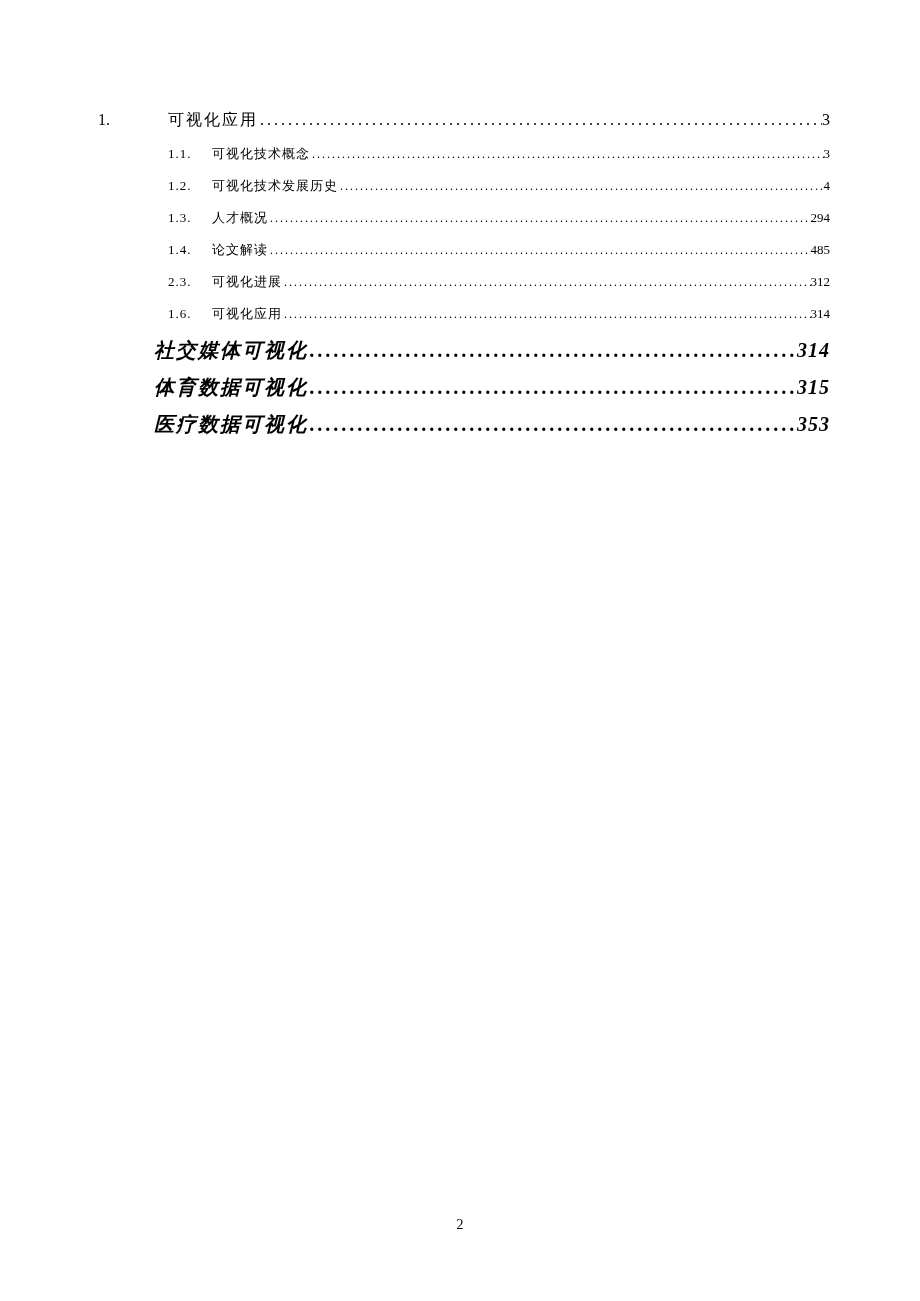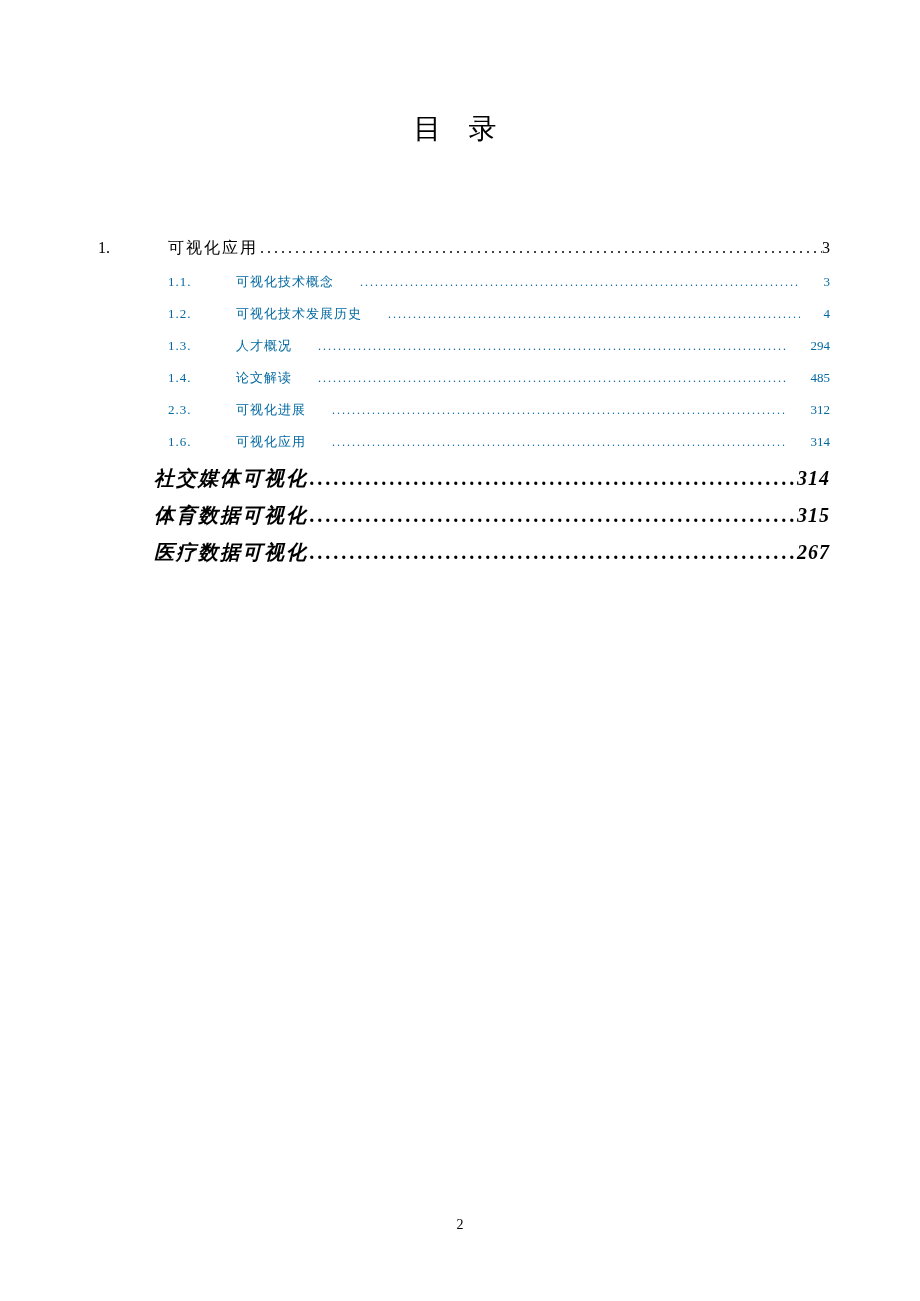--- a/index.html
+++ b/index.html
@@ -32,24 +32,23 @@
       font-size: 16px;
       margin-bottom: 14px;
     }
     .toc-level1 .chapter-num {
       width: 78px;
       flex: 0 0 78px;
       padding-left: 8px;
     }
     .toc-level2 {
       font-size: 13px;
-      color: #0369a1;
+      color: #000000;
       margin-bottom: 14px;
       padding-left: 78px;
-      gap: 24px;
     }
     .toc-level2 .sec-num {
       width: 44px;
       flex: 0 0 44px;
       letter-spacing: 1px;
     }
     .toc-level2 .label { letter-spacing: 1px; text-align: right; }
     .toc-italic {
       font-size: 20px;
       font-style: italic;
@@ -76,21 +75,20 @@
       left: 0;
       text-align: center;
       font-size: 14px;
       font-family: "Times New Roman", serif;
     }
   </style>
 </head>
 <body>
 
 <div class="page">
-  <h1 class="title">目 录</h1>
 
   <div class="toc">
 
     <div class="toc-row toc-level1">
       <span class="chapter-num">1.</span>
       <span class="label">可视化应用</span>
       <span class="leader">................................................................................................................................................................................</span>
       <span class="pg">3</span>
     </div>
 
@@ -144,19 +142,19 @@
 
     <div class="toc-row toc-italic">
       <span class="label">体育数据可视化</span>
       <span class="leader">................................................................................................................................................................................</span>
       <span class="pg">315</span>
     </div>
 
     <div class="toc-row toc-italic">
       <span class="label">医疗数据可视化</span>
       <span class="leader">................................................................................................................................................................................</span>
-      <span class="pg">267</span>
+      <span class="pg">353</span>
     </div>
 
   </div>
 </div>
 
 <div class="page-number">2</div>
 
 </body></html>

